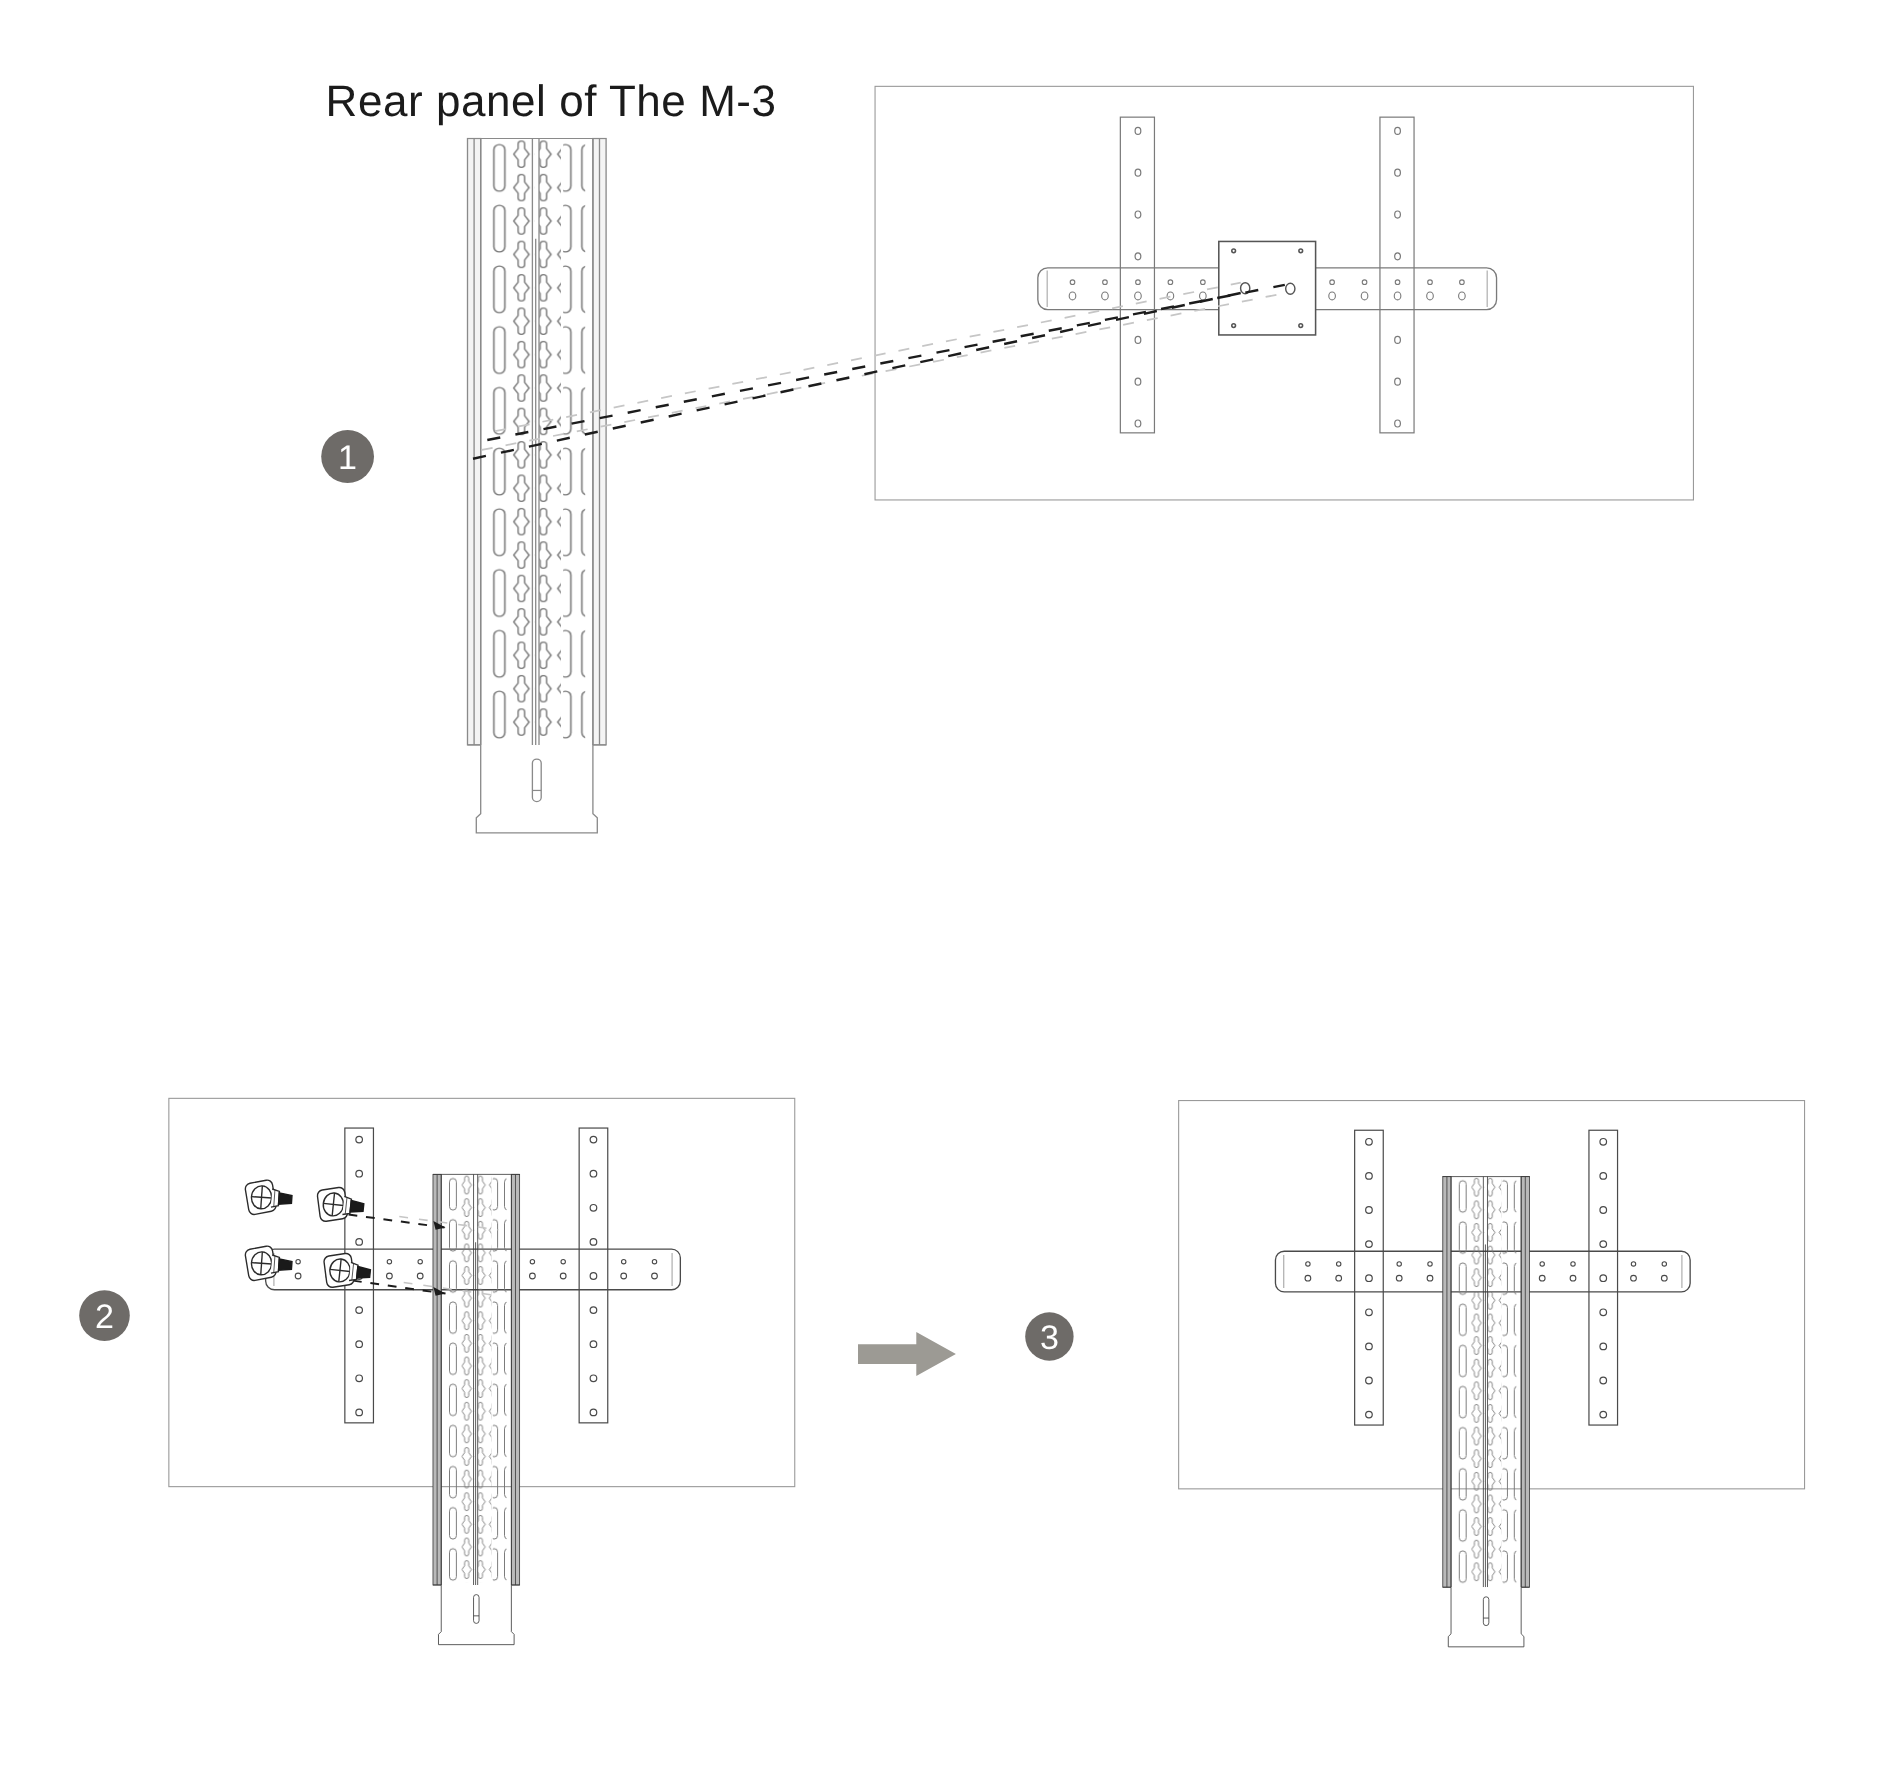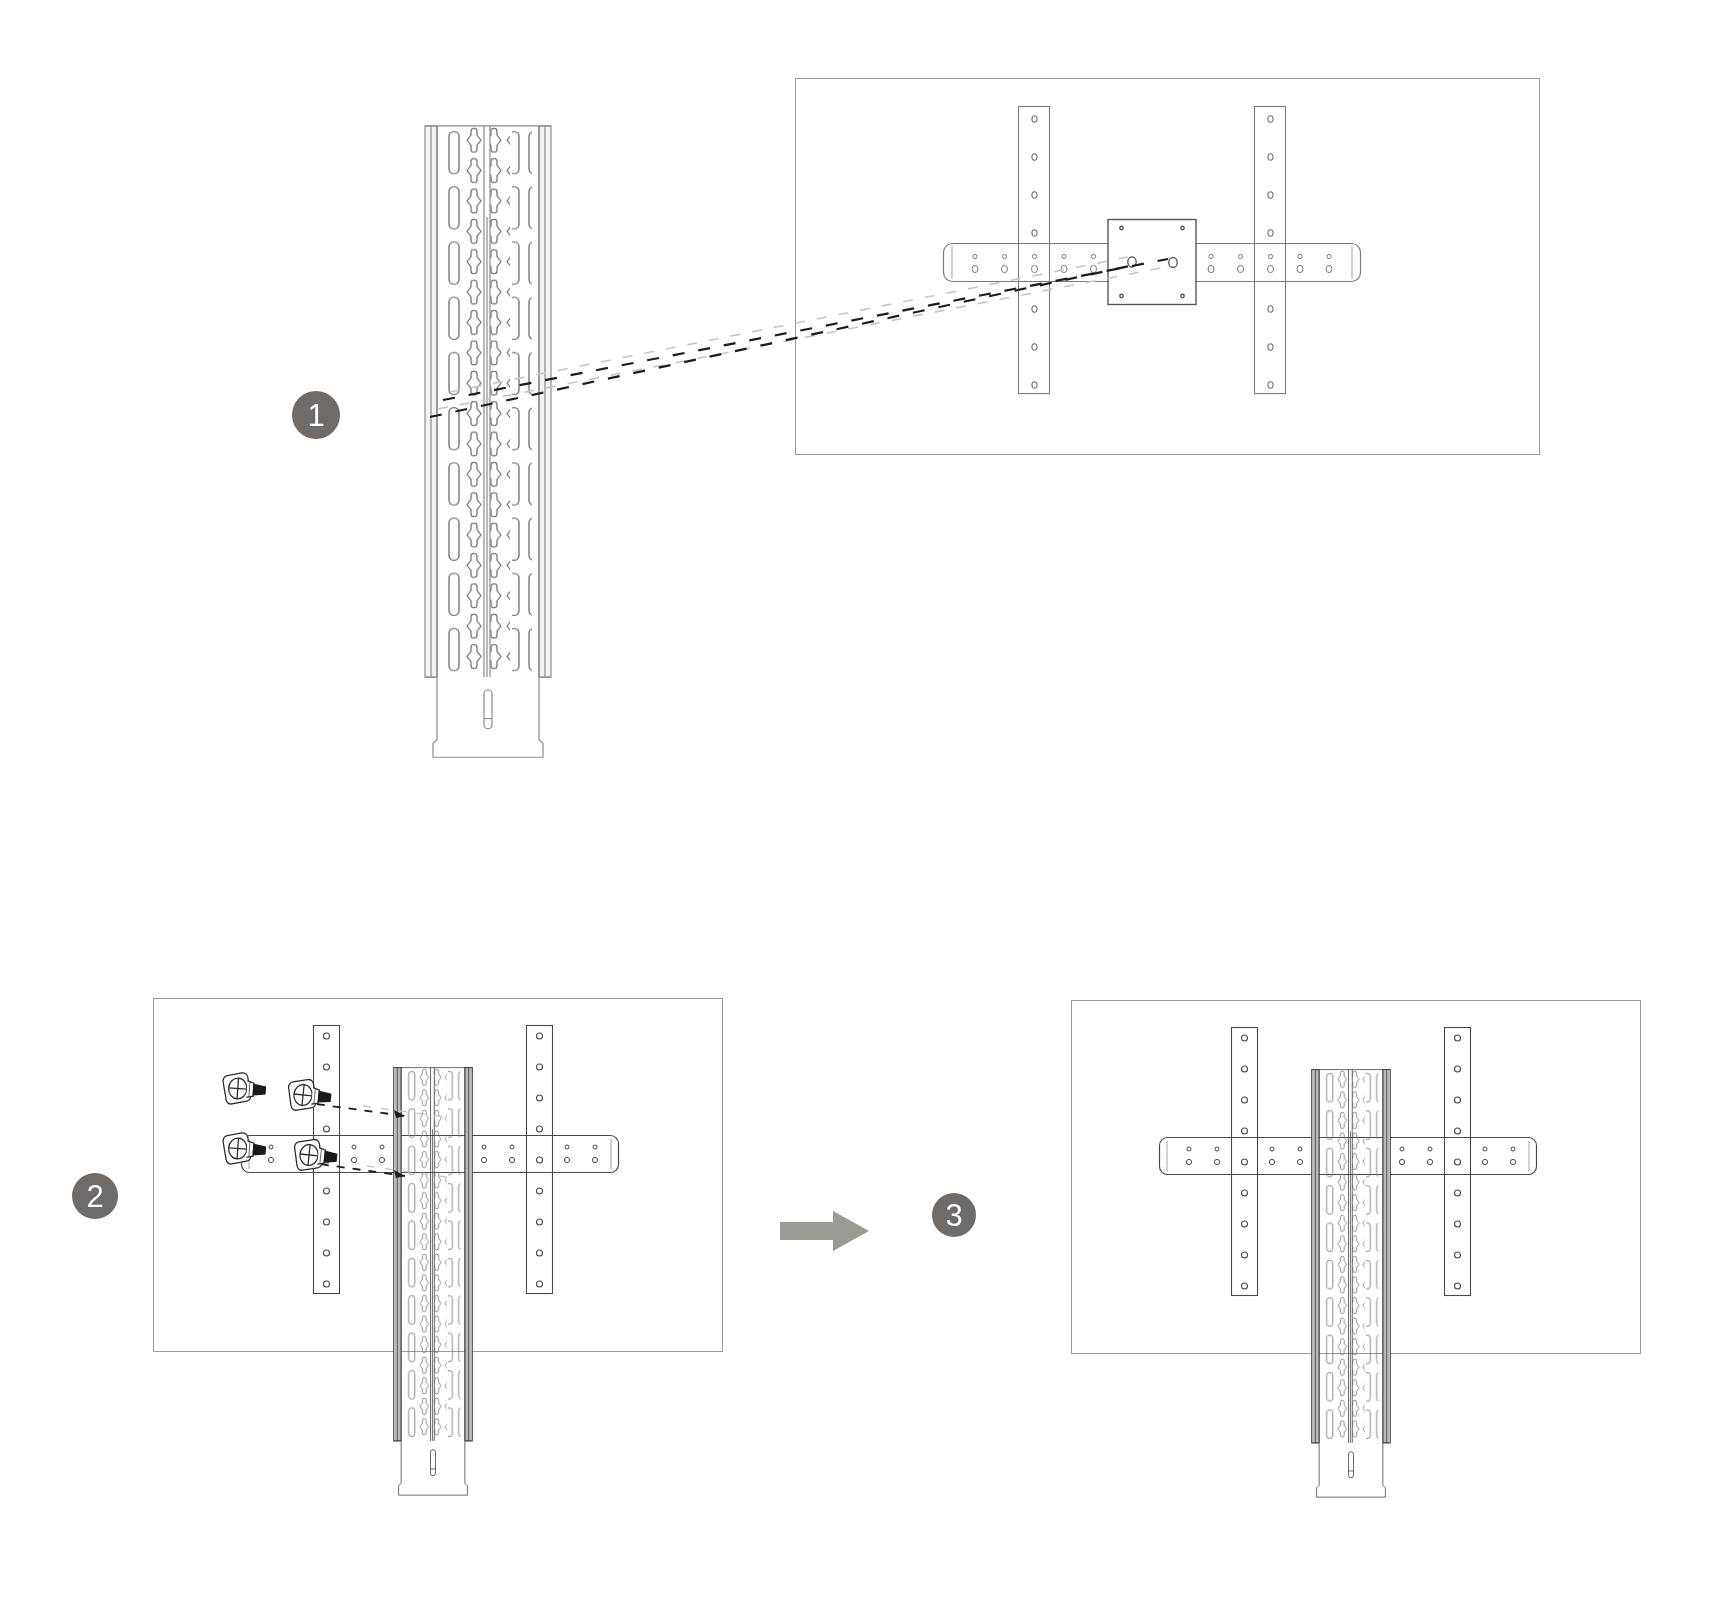--- a/index.html
+++ b/index.html
@@ -226,20 +226,21 @@
       </g>
     </g>
 
     <polygon points="780,1222 833,1222 833,1211 869,1231 833,1251 833,1240 780,1240" fill="var(--arrow,#9c9a94)"></polygon>
 
     <g transform="translate(1071,1000)">
       <use href="#assembly" x="0" y="0" width="570" height="502" style="--art:#4a4a4a; --panel-border:var(--panel-border,#9a9a9a);"></use>
     </g>
   </svg>
 
+  <div class="page-title">Rear panel of The M-3</div>
 
   <div class="badge badge-1">
     <span>1</span>
   </div>
   <div class="badge badge-2">
     <span>2</span>
   </div>
   <div class="badge badge-3">
     <span>3</span>
   </div>

